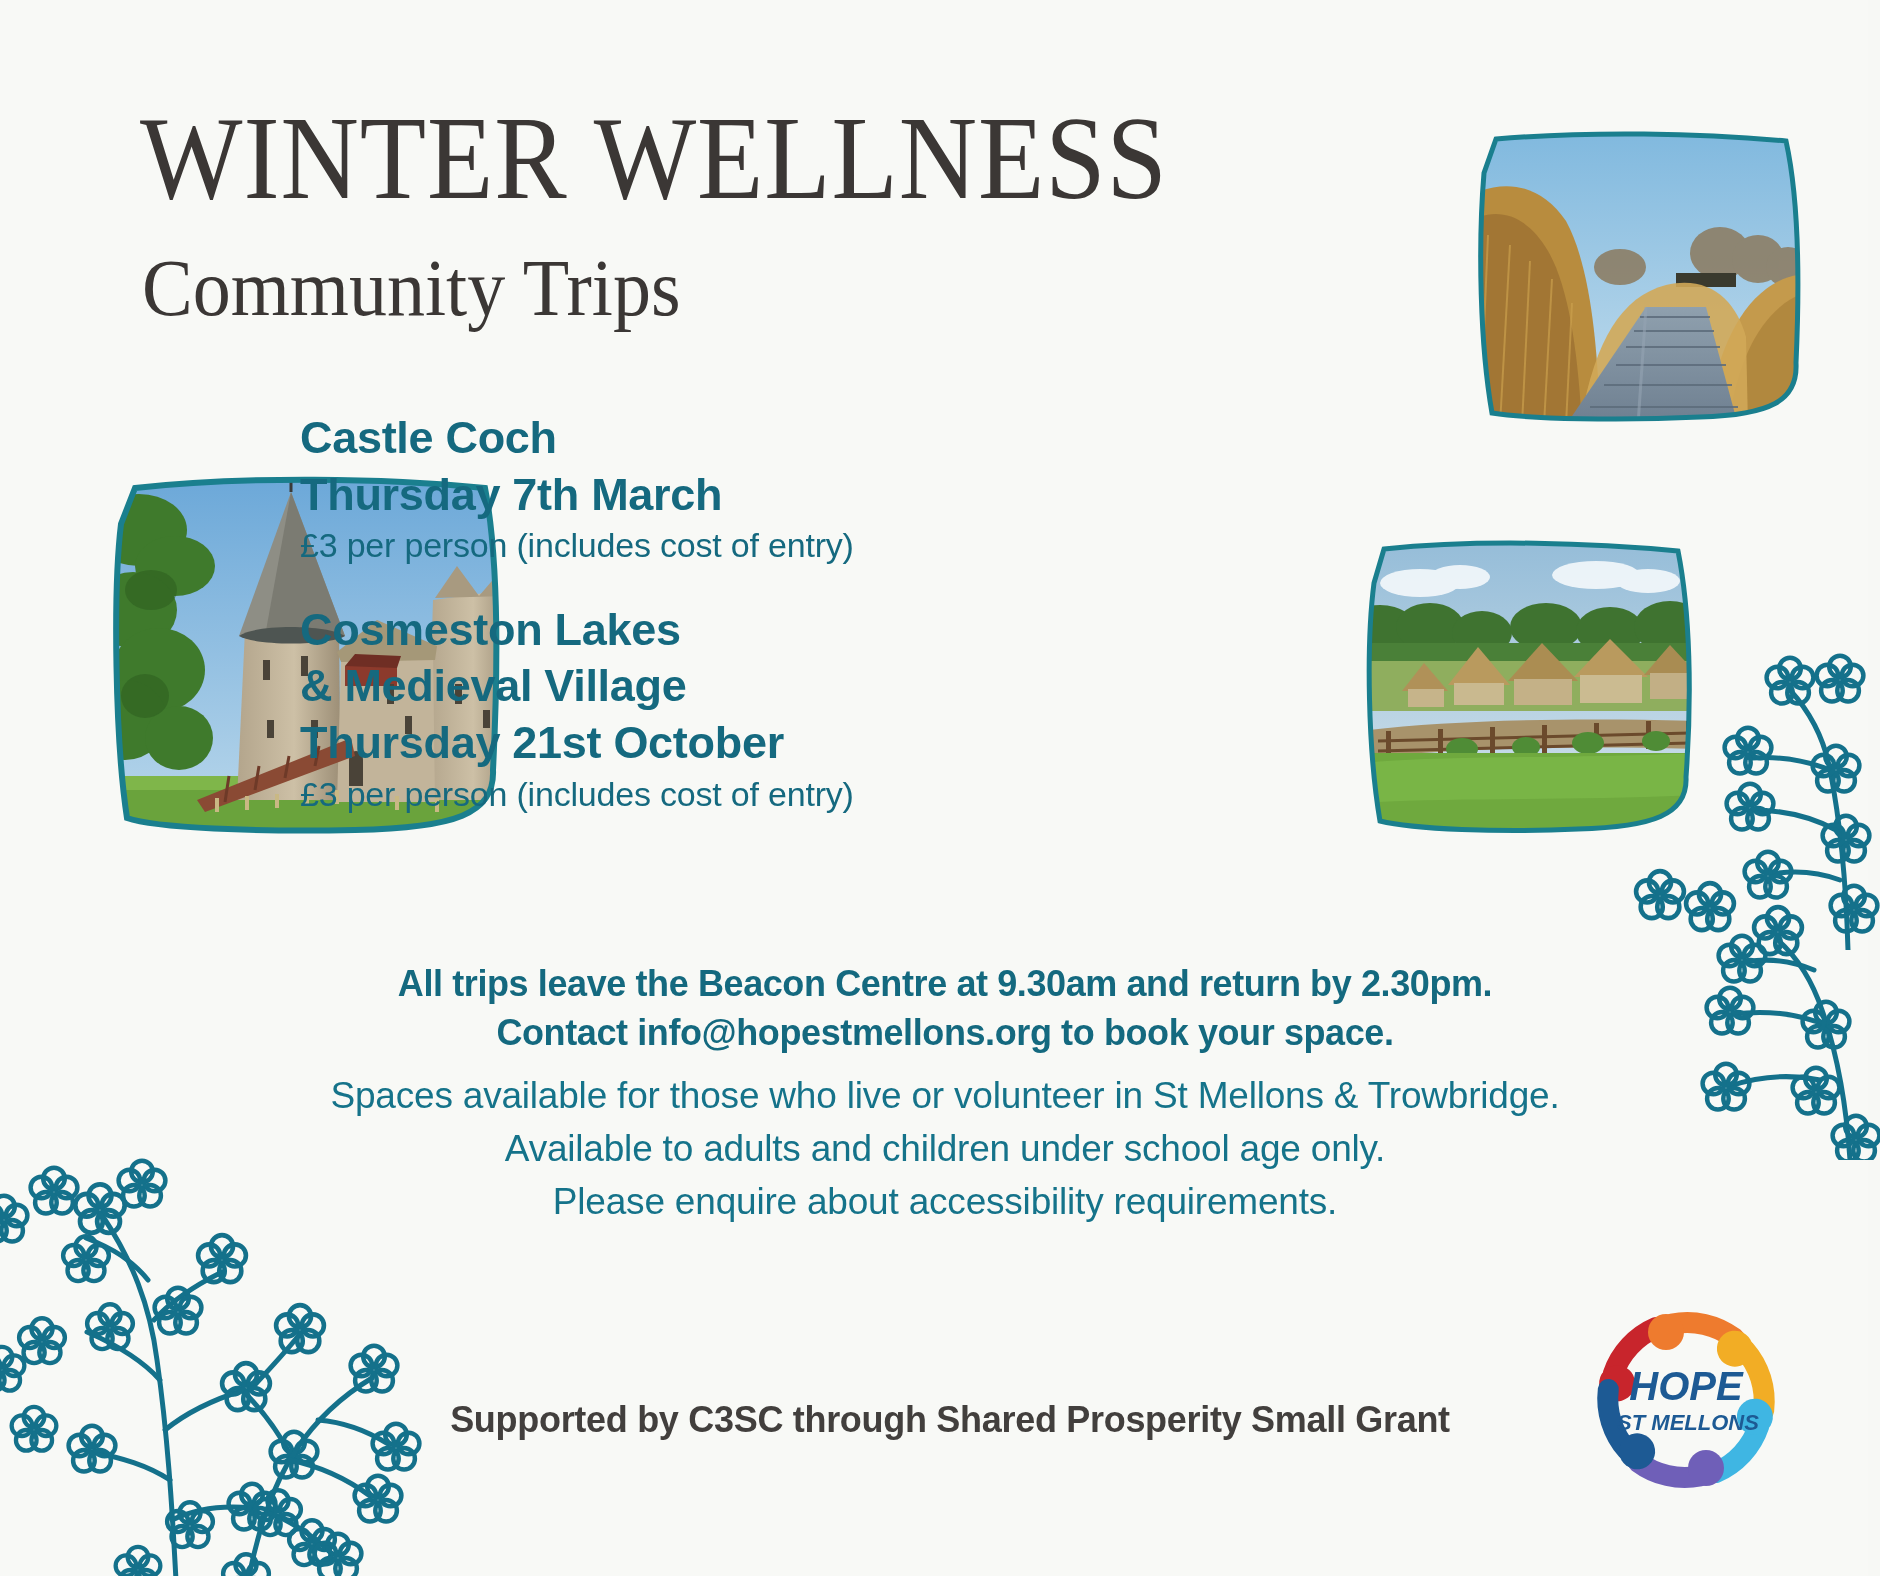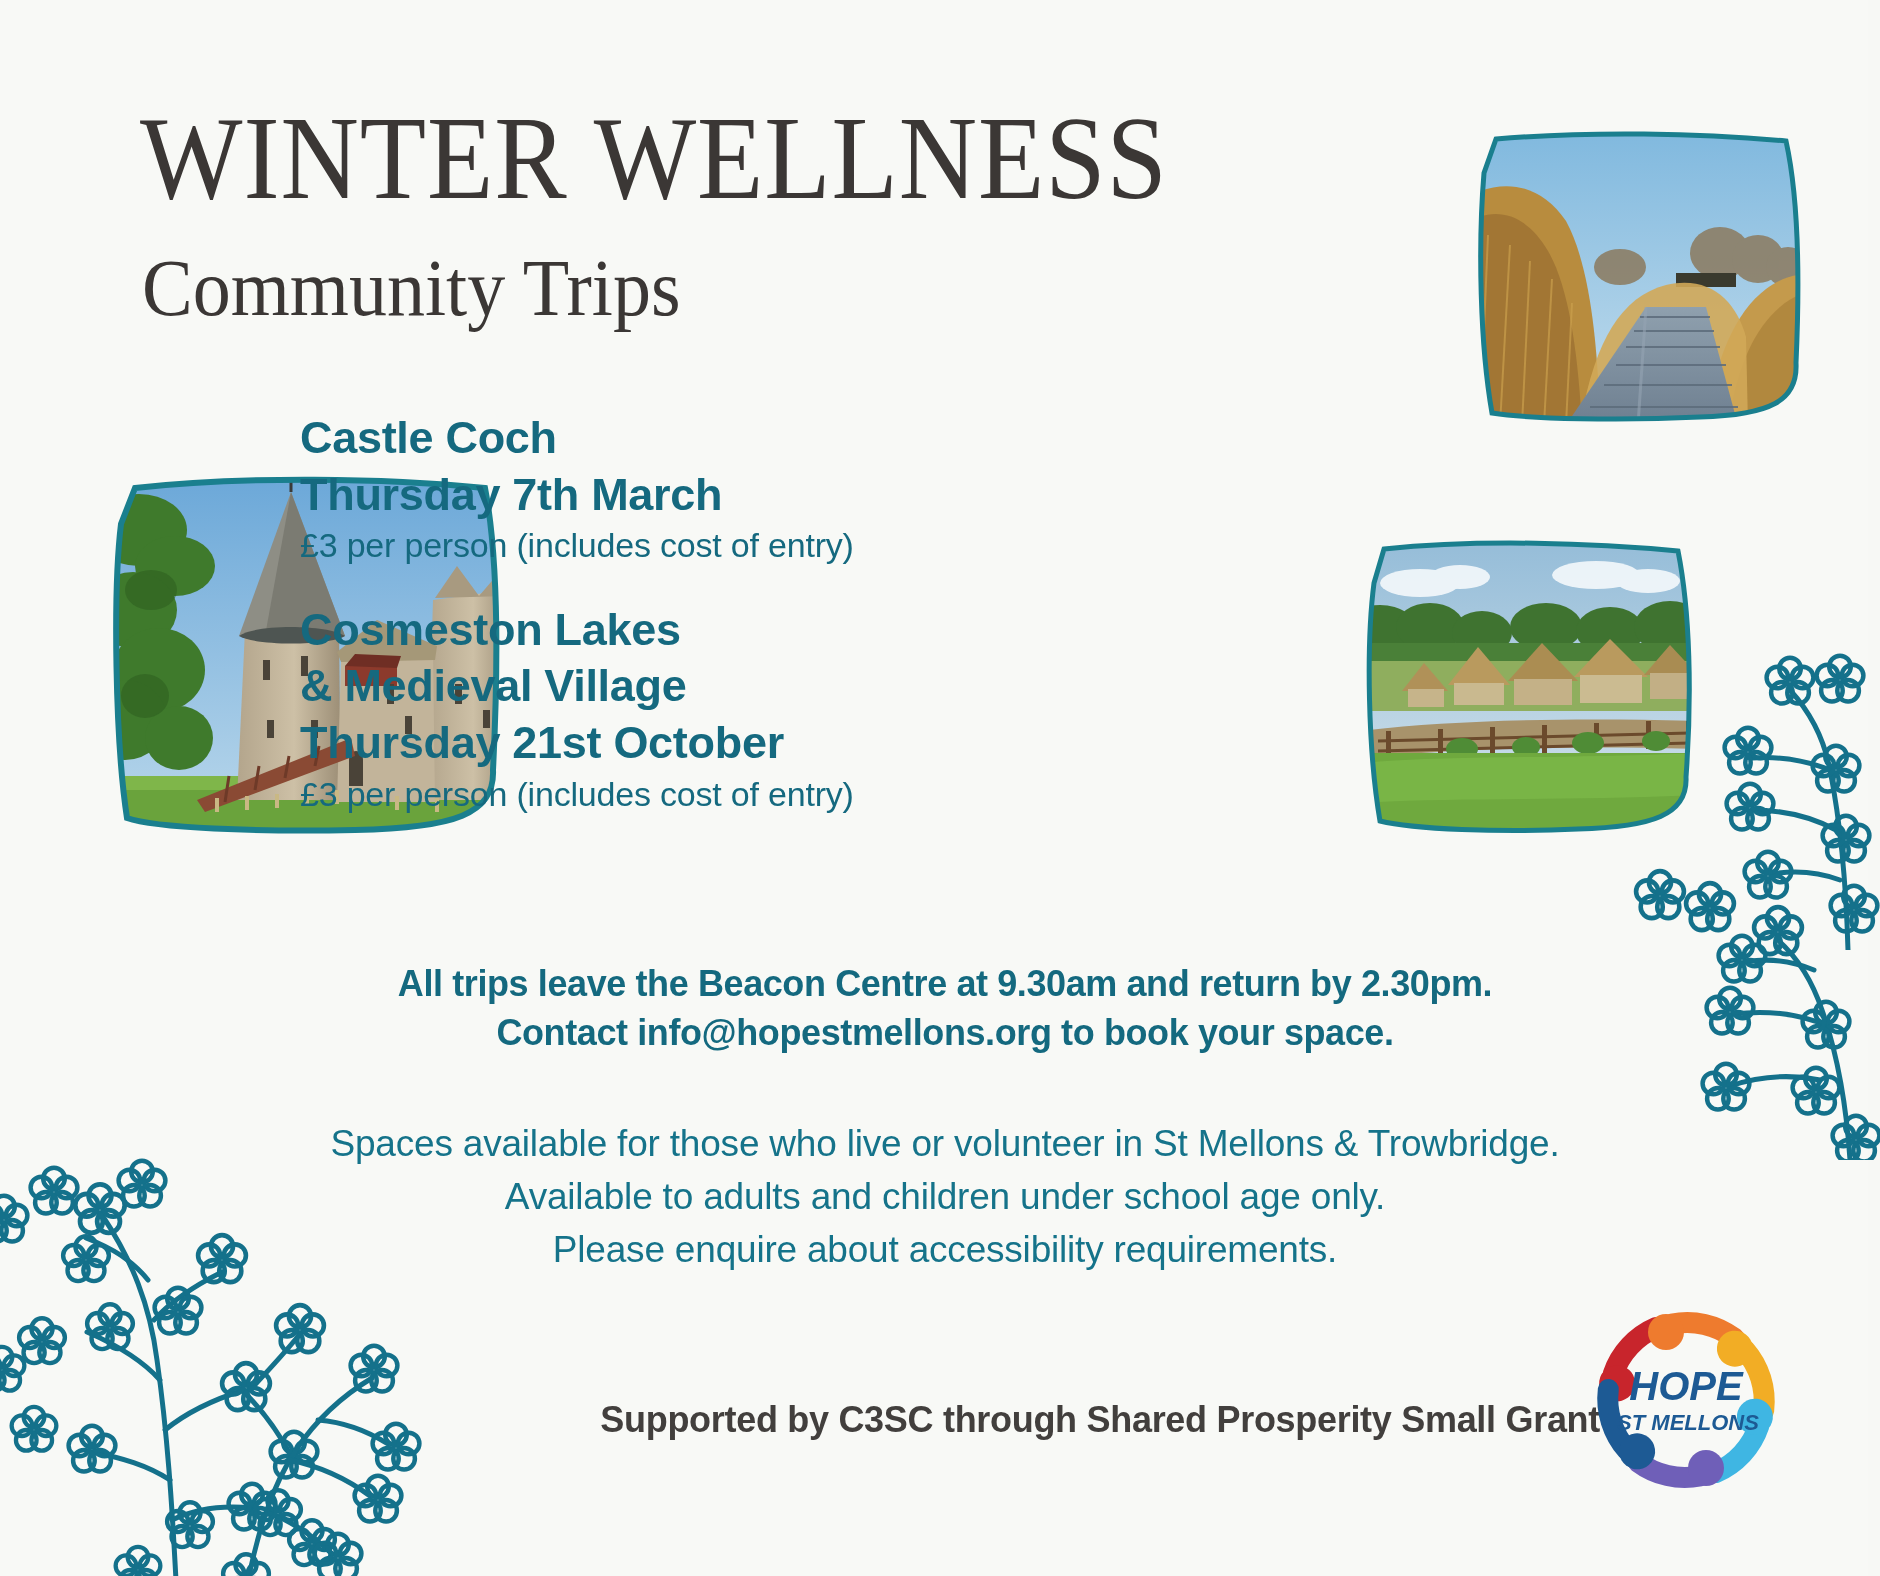--- a/index.html
+++ b/index.html
@@ -69,29 +69,29 @@
   .trip-gap{height:34px;}
 
   #booking{
     position:absolute;left:180px;top:960px;width:1530px;
     text-align:center;color:#14697f;
     font-size:36px;font-weight:700;line-height:1.35;
     letter-spacing:-0.4px;
   }
 
   #notes{
-    position:absolute;left:180px;top:1118px;width:1530px;
+    position:absolute;left:180px;top:1070px;width:1530px;
     text-align:center;color:#15738a;
     font-size:37px;font-weight:400;line-height:1.43;
     letter-spacing:-0.2px;
   }
 
   #credit{
     position:absolute;left:300px;top:1395px;width:1300px;
-    text-align:right;color:#423f3d;
+    text-align:center;color:#423f3d;
     font-size:36px;font-weight:700;line-height:1.38;
     letter-spacing:-0.3px;
   }
 
   
   #logo{position:absolute;left:1582px;top:1296px;width:208px;height:208px;}
 </style>
 </head>
 <body>
 

